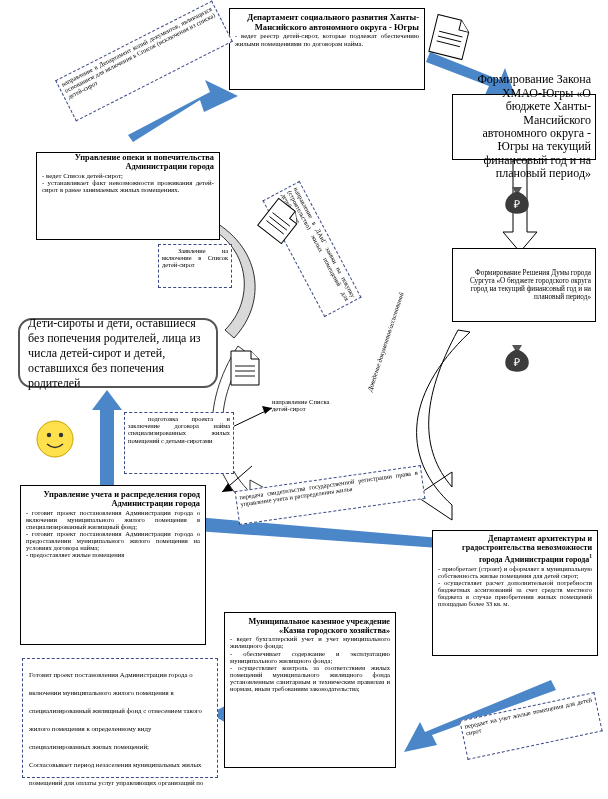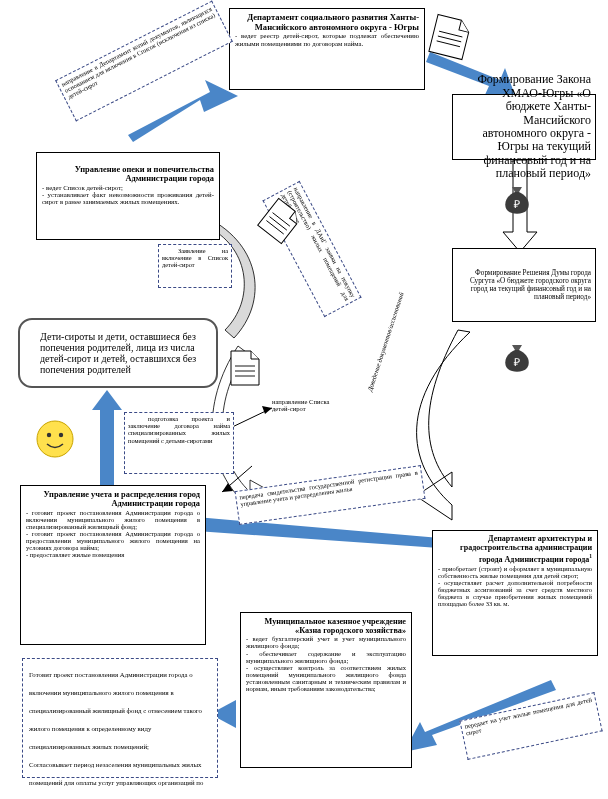--- a/index.html
+++ b/index.html
@@ -96,53 +96,53 @@
   </div>
 
   <div class="box" style="left:452px;top:94px;width:144px;height:66px;padding:3px 4px;display:flex;align-items:center;">
     <span class="ttl" style="font-size:12px;font-weight:normal;">Формирование Закона ХМАО-Югры «О бюджете Ханты-Мансийского автономного округа - Югры на текущий финансовый год и на плановый период»</span>
   </div>
 
   <div class="box" style="left:452px;top:248px;width:144px;height:74px;padding:3px 4px;display:flex;align-items:center;">
     <span class="ttl" style="font-size:7.2px;font-weight:normal;">Формирование Решения Думы города Сургута «О бюджете городского округа город на текущий финансовый год и на плановый период»</span>
   </div>
 
-  <div class="box" style="left:36px;top:152px;width:184px;height:88px;padding:12px 5px;">
+  <div class="box" style="left:36px;top:152px;width:184px;height:88px;padding:0 5px;">
     <span class="ttl" style="font-size:8.4px;">Управление опеки и попечительства Администрации города</span>
     <span class="bd" style="font-size:6.8px;white-space:pre-line;">- ведет Список детей-сирот;
 - устанавливает факт невозможности проживания детей-сирот в ранее занимаемых жилых помещениях.</span>
   </div>
 
   <div class="rounded" style="position:absolute;left:18px;top:318px;width:200px;height:70px;padding:4px 8px;
               box-sizing:border-box;display:flex;align-items:center;justify-content:center;">
-    <span class="ttl" style="font-size:10px;margin-left:12px;">Дети-сироты и дети, оставшиеся без попечения родителей, лица из числа детей-сирот и детей, оставшихся без попечения родителей</span>
+    <span class="ttl" style="font-size:12px;">Дети-сироты и дети, оставшиеся без попечения родителей, лица из числа детей-сирот и детей, оставшихся без попечения родителей</span>
   </div>
 
   <div class="box" style="left:20px;top:485px;width:186px;height:160px;padding:4px 5px;">
     <span class="ttl" style="font-size:8.4px;">Управление учета и распределения город Администрации города</span>
     <span class="bd" style="font-size:6.6px;white-space:pre-line;">- готовит проект постановления Администрации города о включении муниципального жилого помещения в специализированный жилищный фонд;
 - готовит проект постановления Администрации города о предоставлении муниципального жилого помещения на условиях договора найма;
 - предоставляет жилые помещения</span>
   </div>
 
   <div class="dashed" style="position:absolute;left:22px;top:658px;width:196px;height:120px;padding:4px 6px;box-sizing:border-box;background:#fff;">
     <span class="bd" style="font-size:6.8px;white-space:pre-line;text-indent:12px;">Готовит проект постановления Администрации города о включении муниципального жилого помещения в специализированный жилищный фонд с отнесением такого жилого помещения к определенному виду специализированных жилых помещений;
 Согласовывает период незаселения муниципальных жилых помещений для оплаты услуг управляющих организаций по содержанию, ремонту имущества МКД и предоставления услуг ЖКУ.</span>
   </div>
 
-  <div class="box" style="left:240px;top:612px;width:172px;height:156px;padding:4px 5px;">
+  <div class="box" style="left:224px;top:612px;width:172px;height:156px;padding:4px 5px;">
     <span class="ttl" style="font-size:8.2px;">Муниципальное казенное учреждение «Казна городского хозяйства»</span>
     <span class="bd" style="font-size:6.6px;white-space:pre-line;">- ведет бухгалтерский учет и учет муниципального жилищного фонда;
 - обеспечивает содержание и эксплуатацию муниципального жилищного фонда;
 - осуществляет контроль за соответствием жилых помещений муниципального жилищного фонда установленным санитарным и техническим правилам и нормам, иным требованиям законодательства;</span>
   </div>
 
   <div class="box" style="left:432px;top:530px;width:166px;height:126px;padding:4px 5px;">
     <span class="ttl" style="font-size:8px;">
-      <span>Департамент архитектуры и градостроительства администрации города Администрации города</span><sup style="font-size:5.5px;">1</sup>
+      <span>Департамент архитектуры и градостроительства невозможности города Администрации города</span><sup style="font-size:5.5px;">1</sup>
     </span>
     <span class="bd" style="font-size:6.5px;white-space:pre-line;">- приобретает (строит) и оформляет в муниципальную собственность жилые помещения для детей сирот;
 - осуществляет расчет дополнительной потребности бюджетных ассигнований за счет средств местного бюджета в случае приобретения жилых помещений площадью более 33 кв. м.</span>
   </div>
 
   <div class="rot" style="left:56px;top:38px;width:176px;height:46px;transform:rotate(-27deg);font-size:6.4px;">
     <span>направление в Департамент копий документов, являющихся основанием для включения в Список (исключения из списка) детей-сирот</span>
   </div>
 
   <div class="rot" style="left:158px;top:244px;width:74px;height:44px;font-size:6.4px;text-indent:16px;">

